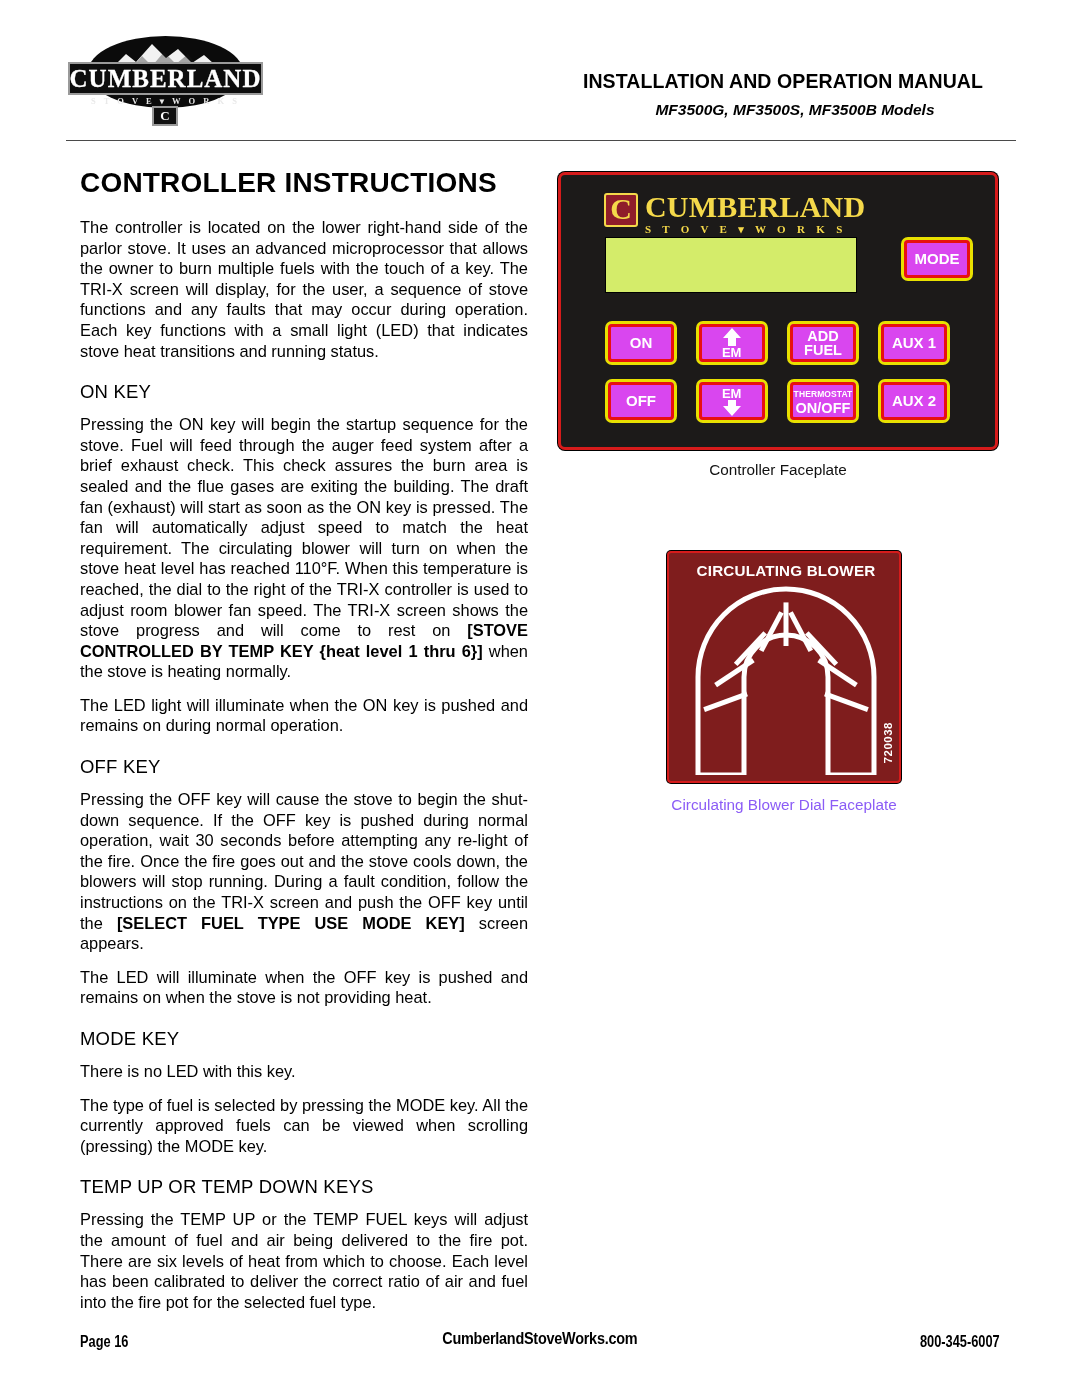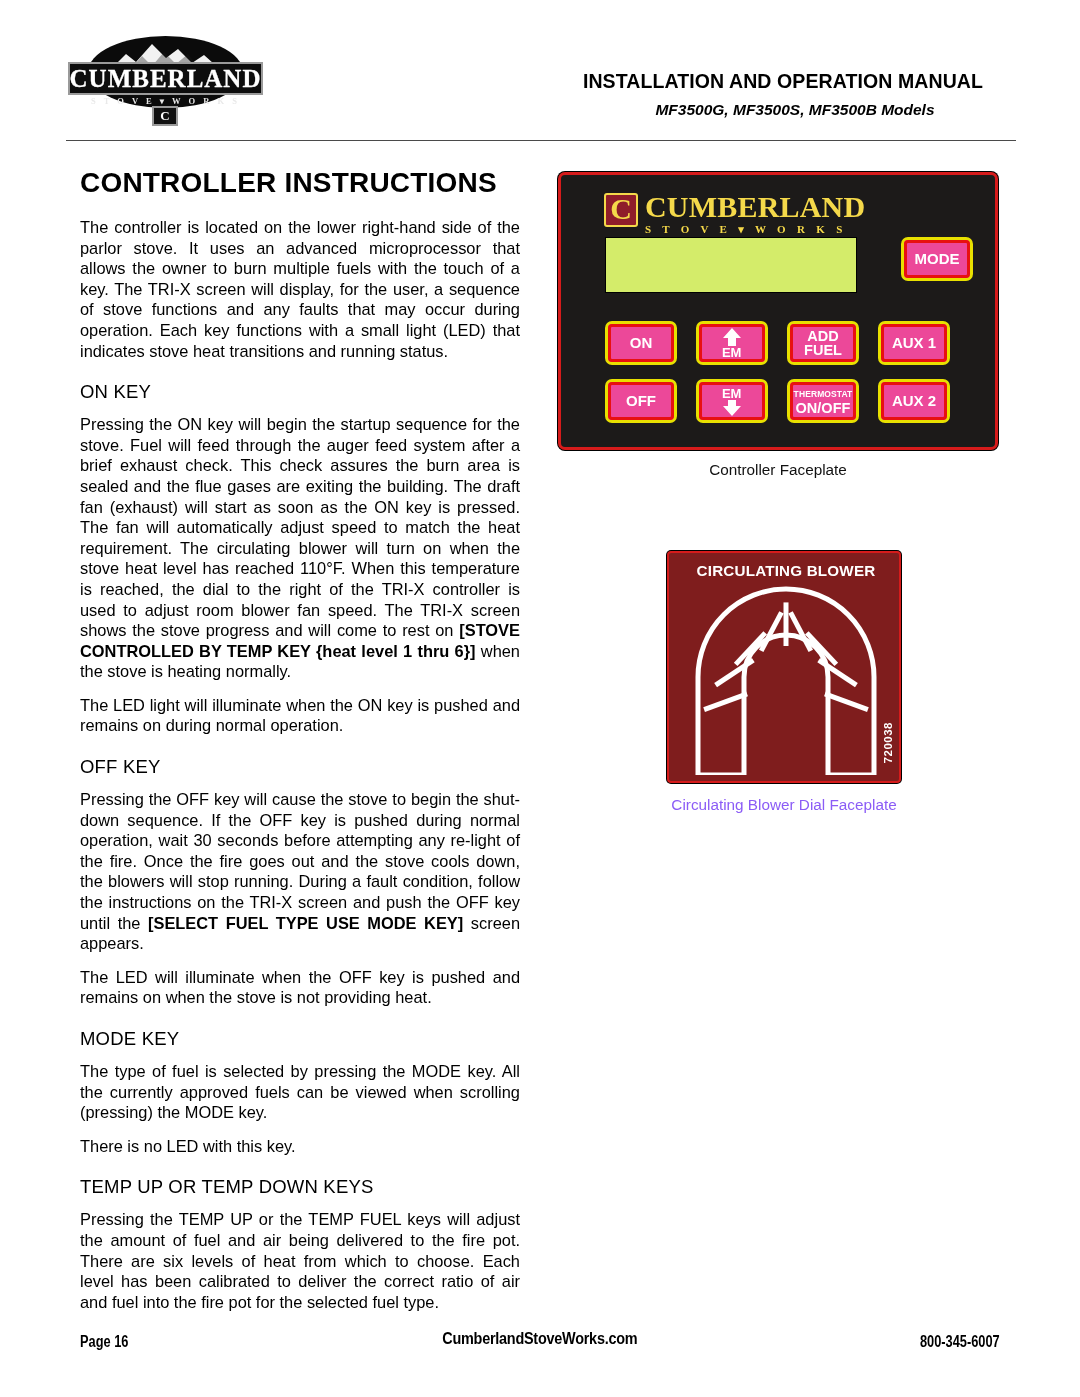--- a/index.html
+++ b/index.html
@@ -61,21 +61,21 @@
   h1.page-title {
     margin:0 0 18px 0; font-size:28px; font-weight:bold; letter-spacing:0.2px;
   }
   h2.sec-title {
     margin:0 0 13px 0; font-size:19.5px; font-weight:bold; letter-spacing:-0.1px;
   }
   h3.sub-title {
     margin:20px 0 11px 0; font-size:18.5px; font-weight:normal; letter-spacing:0.2px;
   }
   p.body {
-    margin:0 12px 13px 0; font-size:16.4px; line-height:20.6px;
+    margin:0 4px 13px 0; font-size:16.4px; line-height:20.6px;
     text-align:justify; text-justify:inter-word;
   }
   p.body b { font-weight:bold; }
   p.body.last-flush { text-align:left; }
 
   
   .col-right { position:absolute; left:558px; top:172px; width:452px; }
 
   
   .faceplate {
@@ -106,21 +106,21 @@
 
   .fp-lcd {
     position:absolute; left:44px; top:62px; width:252px; height:56px;
     background:#d4ec6a; border:1px solid #000;
   }
 
   .fp-keys { position:absolute; left:44px; top:146px; width:358px; }
   .key-row { display:flex; gap:19px; margin-bottom:14px; }
   .key {
     width:72px; height:44px;
-    background:#ec4899;
+    background:#d946ef;
     border:3px solid #e8e000;
     border-radius:7px;
     position:relative;
     display:flex; align-items:center; justify-content:center;
     color:#fff; font-weight:bold; text-align:center; line-height:14px;
   }
   .key::before {
     content:""; position:absolute; left:0; top:0; right:0; bottom:0;
     border:3px solid #e81010; border-radius:4px;
   }
@@ -211,22 +211,22 @@
 
   <h3 class="sub-title">ON KEY</h3>
   <p class="body"><span>Pressing the ON key will begin the startup sequence for the stove.  Fuel will feed through the auger feed system after a brief exhaust check.  This check assures the burn area is sealed and the flue gases are exiting the building. The draft fan (exhaust) will start as soon as the ON key is pressed. The fan will automatically adjust speed to match the heat requirement.  The circulating blower will turn on when the stove heat level has reached 110°F.  When this temperature is reached, the dial to the right of the TRI-X controller is used to adjust room blower fan speed.  The TRI-X screen shows the stove progress and will come to rest on </span><b>[STOVE CONTROLLED BY TEMP KEY {heat level 1 thru 6}]</b><span> when the stove is heating normally.</span></p>
   <p class="body">The LED light will illuminate when the ON key is pushed and remains on during normal operation.</p>
 
   <h3 class="sub-title">OFF KEY</h3>
   <p class="body"><span>Pressing the OFF key will cause the stove to begin the shut-down sequence.  If the OFF key is pushed during normal operation, wait 30 seconds before attempting any re-light of the fire.  Once the fire goes out and the stove cools down, the blowers will stop running.  During a fault condition, follow the instructions on the TRI-X screen and push the OFF key until the </span><b>[SELECT FUEL TYPE USE MODE KEY]</b><span> screen appears.</span></p>
   <p class="body">The LED will illuminate when the OFF key is pushed and remains on when the stove is not providing heat.</p>
 
   <h3 class="sub-title">MODE KEY</h3>
+  <p class="body last-flush">There is no LED with this key.</p>
   <p class="body">The type of fuel is selected by pressing the MODE key.  All the currently approved fuels can be viewed when scrolling (pressing) the MODE key.</p>
-  <p class="body last-flush">There is no LED with this key.</p>
 
   <h3 class="sub-title">TEMP UP OR TEMP DOWN KEYS</h3>
   <p class="body">Pressing the TEMP UP or the TEMP FUEL keys will adjust the amount of fuel and air being delivered to the fire pot.  There are six levels of heat from which to choose.  Each level has been calibrated to deliver the correct ratio of air and fuel into the fire pot for the selected fuel type.</p>
 </div>
 
 <div class="col-right">
 
   <div class="faceplate">
 
     <div class="fp-logo">

